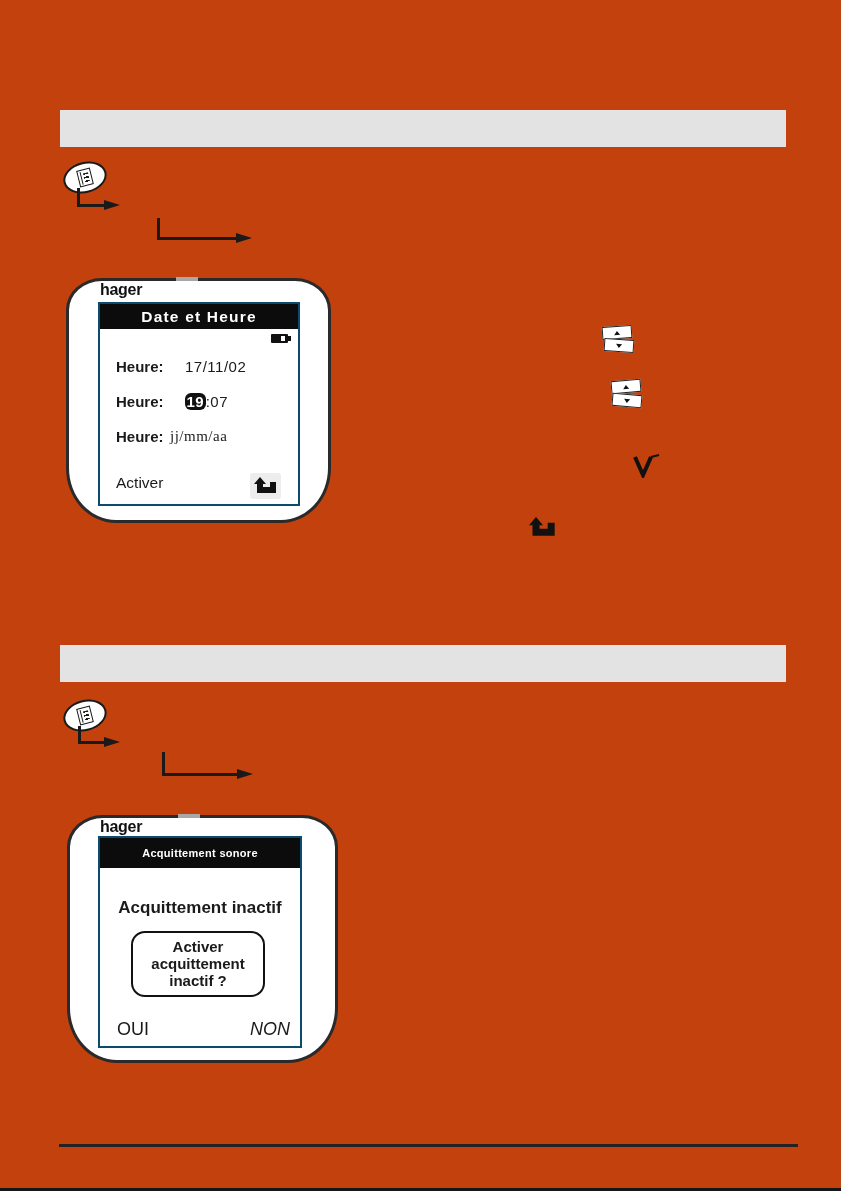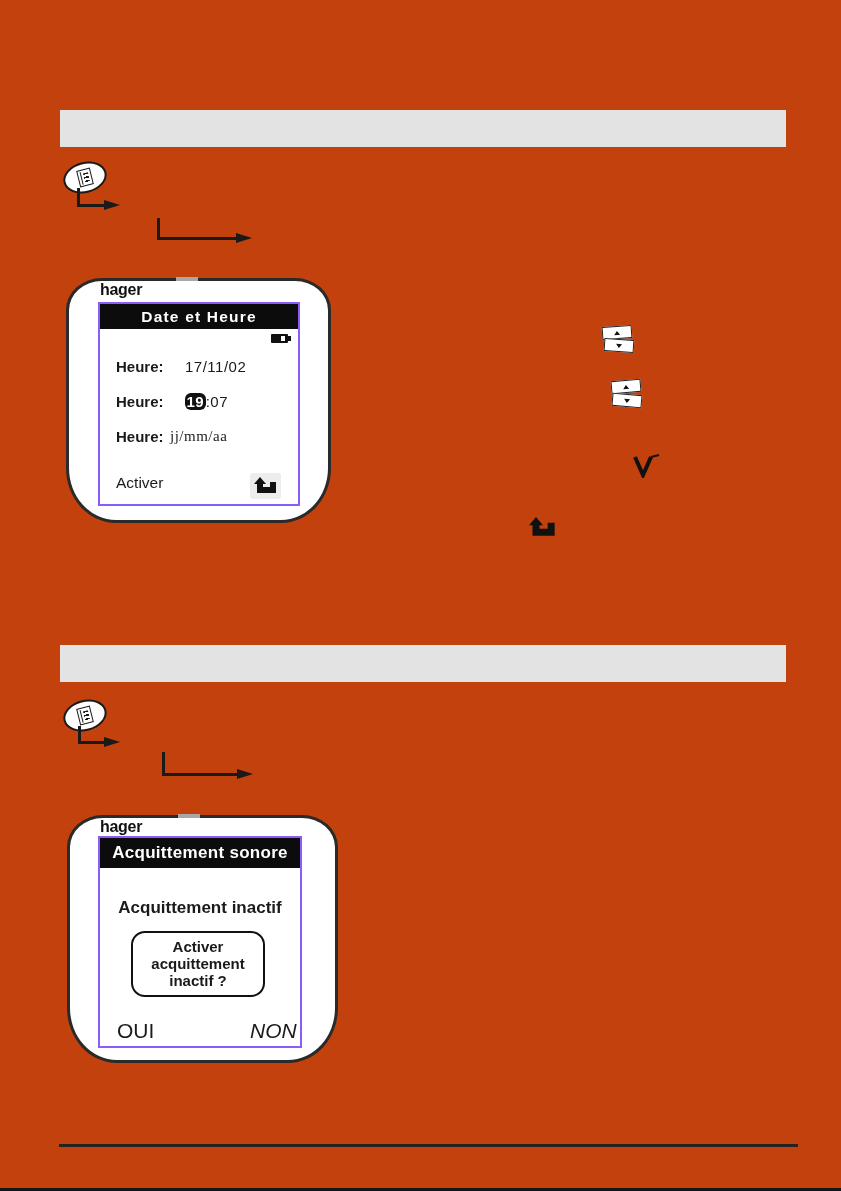--- a/index.html
+++ b/index.html
@@ -13,41 +13,41 @@
   .doc::before{content:"";position:absolute;left:1.5px;top:1px;bottom:1px;width:1.5px;background:#1a1a1a;}
   .doc::after{content:"";position:absolute;left:5px;top:2.5px;width:5px;height:10px;
         background:repeating-linear-gradient(to bottom,#1a1a1a 0 1.6px,transparent 1.6px 3.8px);}
   .vline{width:2.8px;background:#1a1a1a;}
   .hline{height:2.8px;background:#1a1a1a;}
   .ahead{width:0;height:0;border-top:5.5px solid transparent;border-bottom:5.5px solid transparent;
          border-left:16px solid #1a1a1a;}
   .device{border:3.2px solid #2a2a2a;border-radius:36px 36px 50px 50px/32px 32px 55px 55px;background:#fff;}
   .notch{height:4.5px;width:22px;background:#a8a8a8;}
   .brand{font-weight:700;font-size:16px;letter-spacing:-0.3px;color:#111;}
-  .lcd{border:2px solid #8b5cf6;background:#fff;}
+  .lcd{border:2px solid #0c4a6e;background:#fff;}
   .lcd-title{position:absolute;left:0;right:0;top:0;background:#0c0c0c;color:#fff;font-weight:700;text-align:center;}
   .t1{height:25px;line-height:25px;font-size:15.5px;letter-spacing:1.2px;}
-  .t2{height:30px;line-height:30px;font-size:17px;letter-spacing:0.3px;}
+  .t2{height:30px;line-height:30px;font-size:11px;letter-spacing:0.3px;}
   .lbl{font-weight:700;font-size:15px;}
   .val{font-size:15px;letter-spacing:0.5px;}
   .inv{background:#111;color:#fff;font-weight:700;padding:0 1.5px;border-radius:6px;}
   .battery{width:17px;height:9px;background:#111;border-radius:1px;}
   .battery::after{content:"";position:absolute;right:-3px;top:2px;width:3px;height:5px;background:#111;}
   .battery-inner{position:absolute;left:9.5px;top:2px;width:4px;height:5px;background:#fff;}
   .key{width:28px;height:11px;border:1.4px solid #222;background:#fff;
        display:flex;align-items:center;justify-content:center;}
   .tri-up{width:0;height:0;border-left:3.5px solid transparent;border-right:3.5px solid transparent;
           border-bottom:4.5px solid #111;}
   .tri-down{width:0;height:0;border-left:3.5px solid transparent;border-right:3.5px solid transparent;
           border-top:4.5px solid #111;}
   .retn-bg{background:#ededed;border-radius:3px;display:flex;align-items:center;justify-content:center;}
   .dialog{box-sizing:border-box;border:2px solid #111;border-radius:14px;text-align:center;
           font-weight:700;font-size:15px;line-height:17px;padding-top:5px;background:#fff;}
   .status{font-weight:700;font-size:17px;text-align:center;}
-  .sk{font-size:21px;}
+  .sk{font-size:18px;}
   .rule{background:#232323;}
 </style>
 </head>
 <body>
 
 <div class="page">
 
   <div class="abs bar" style="top:110px;"></div>
 
   <div class="abs ellipse" style="left:63px;top:162px;">

